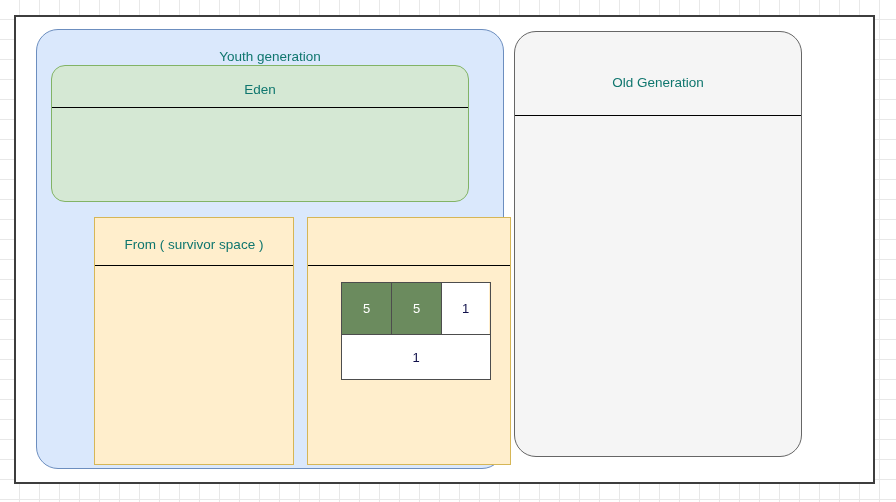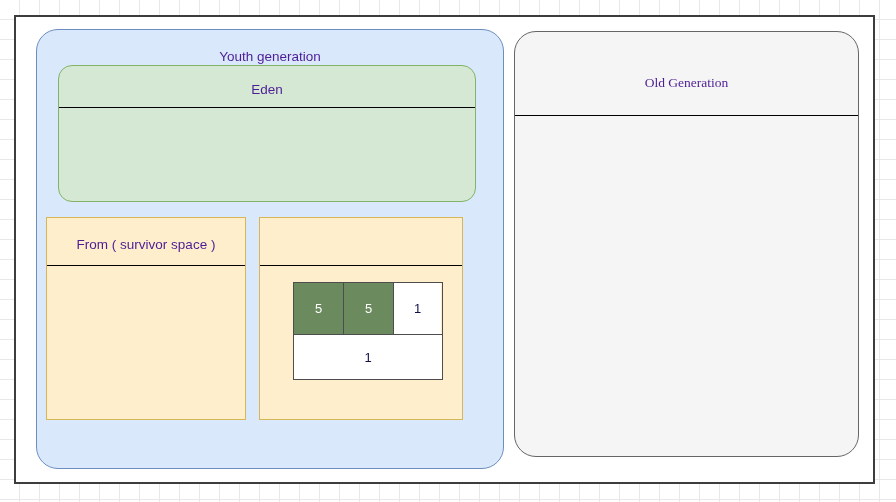--- a/index.html
+++ b/index.html
@@ -34,21 +34,21 @@
 
   
   .panel {
     position: absolute;
     border-radius: 22px;
     overflow: hidden;
   }
   .panel-title {
     text-align: center;
     font-size: 13.5px;
-    color: #4c1d95;
+    color: #0f766e;
     line-height: 1;
   }
   .panel-divider {
     position: absolute;
     left: 0;
     right: 0;
     height: 0;
     border-top: 1.5px solid #000000;
   }
 
@@ -58,39 +58,40 @@
     top: 12px;
     width: 468px;
     height: 440px;
     background: #dae8fc;
     border: 1.5px solid #6c8ebf;
   }
   #youth .panel-title { padding-top: 20px; }
 
   
   #eden {
-    left: 42px;
+    left: 35px;
     top: 48px;
     width: 418px;
     height: 137px;
     background: #d5e8d4;
     border: 1.5px solid #82b366;
     border-radius: 14px;
   }
   #eden .panel-title { padding-top: 17px; }
   #eden .panel-divider { top: 41px; }
 
   
   .survivor {
     position: absolute;
     background: #ffeecc;
     border: 1.5px solid #d6b656;
     border-radius: 0;
     top: 200px;
-    height: 203px;
+    height: 248px;
+    margin-left: 48px;
   }
   .survivor .panel-title { padding-top: 20px; }
   .survivor .panel-divider { top: 47px; }
 
   #survivor-from { left: 30px;  width: 200px; }
   #survivor-to   { left: 243px; width: 204px; }
 
   
   #obj-grid {
     position: absolute;
@@ -122,26 +123,25 @@
 
   #cell-0 { width: 50px; }
   #cell-1 { width: 50px; }
   #cell-2 { width: 47px; }
   #cell-3 { width: 100%; }
 
   
   #oldgen {
     left: 498px;
     top: 14px;
-    width: 345px;
+    width: 288px;
     height: 426px;
     background: #f5f5f5;
     border: 1.5px solid #666666;
     border-radius: 22px;
-    font-family: Liberation Serif, serif;
   }
   #oldgen .panel-title { padding-top: 44px; }
   #oldgen .panel-divider { top: 83px; }
 </style>
 </head>
 <body>
 
 <div id="canvas">
 
   <div class="panel" id="youth">

